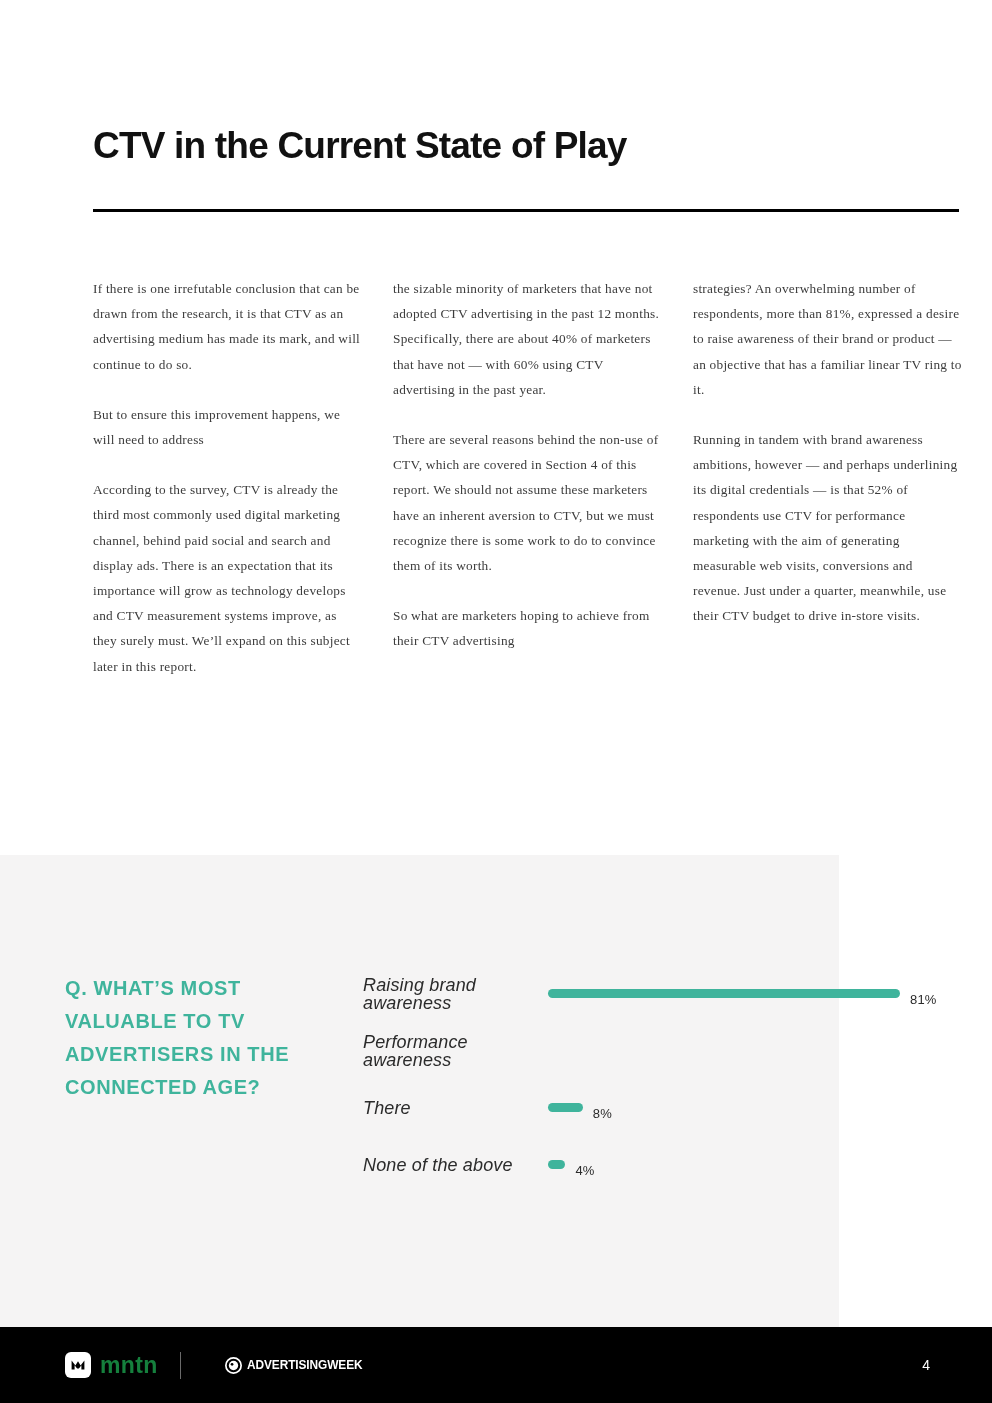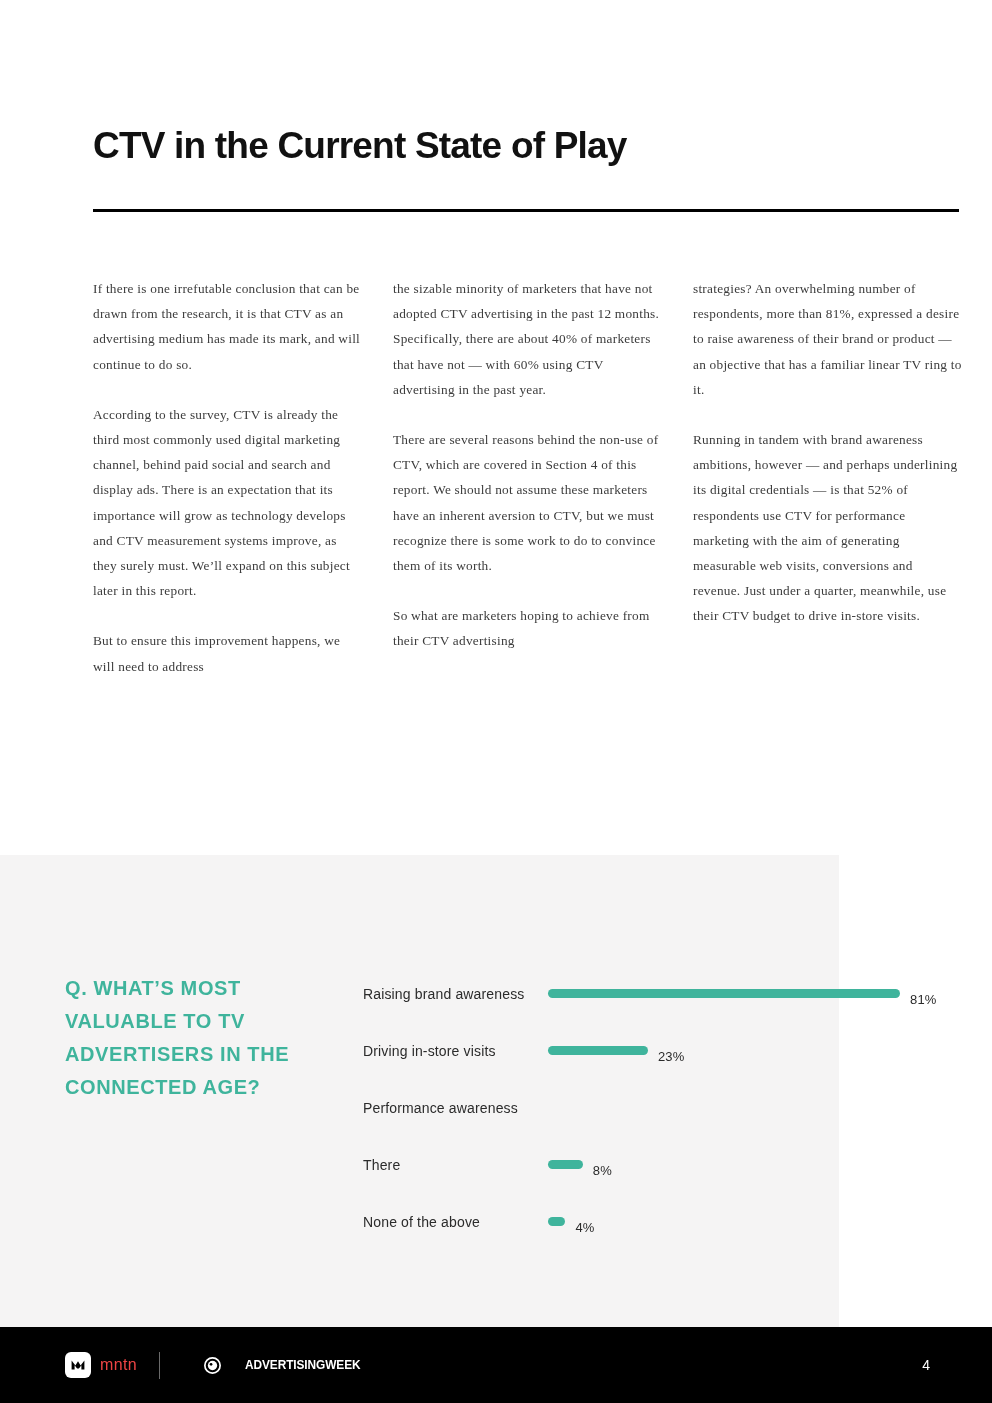--- a/index.html
+++ b/index.html
@@ -111,24 +111,25 @@
     position: relative;
     height: 57px;
     display: flex;
     align-items: center;
   }
 
   .bar-label {
     width: 185px;
     flex: 0 0 185px;
     font-family: "Liberation Sans", sans-serif;
-    font-size: 14px;
+    font-size: 18px;
     color: #2b2b2b;
     letter-spacing: 0.15px;
     line-height: 18px;
+    font-style: italic;
   }
 
   .bar-track {
     position: relative;
     flex: 1 1 auto;
     height: 20px;
     display: flex;
     align-items: center;
   }
 
@@ -180,38 +181,38 @@
     height: 26px;
     background: #ffffff;
     border-radius: 6px;
     display: flex;
     align-items: center;
     justify-content: center;
   }
 
   .mntn-word {
     font-family: "Liberation Sans", sans-serif;
-    font-size: 16px;
-    font-weight: normal;
-    color: #ef4444;
+    font-size: 23px;
+    font-weight: bold;
+    color: #15803d;
     letter-spacing: 0.4px;
     line-height: 1;
   }
 
   .footer-divider {
     width: 1px;
     height: 27px;
     background: #6a6a6a;
     margin: 0 22px;
   }
 
   .aw-logo {
     display: flex;
     align-items: center;
-    gap: 24px;
+    gap: 5px;
     padding-left: 22px;
   }
 
   .aw-mark {
     width: 17px;
     height: 17px;
     display: block;
   }
 
   .aw-word {
@@ -245,22 +246,22 @@
   <section class="article">
 
     <h1 class="page-title">CTV in the Current State of Play</h1>
 
     <div class="title-rule"></div>
 
     <div class="columns">
 
       <div class="col">
         <p>If there is one irrefutable conclusion that can be drawn from the research, it is that CTV as an advertising medium has made its mark, and will continue to do so.</p>
+        <p>But to ensure this improvement happens, we will need to address</p>
         <p>According to the survey, CTV is already the third most commonly used digital marketing channel, behind paid social and search and display ads. There is an expectation that its importance will grow as technology develops and CTV measurement systems improve, as they surely must. We’ll expand on this subject later in this report.</p>
-        <p>But to ensure this improvement happens, we will need to address</p>
       </div>
 
       <div class="col">
         <p>the sizable minority of marketers that have not adopted CTV advertising in the past 12 months. Specifically, there are about 40% of marketers that have not — with 60% using CTV advertising in the past year.</p>
         <p>There are several reasons behind the non-use of CTV, which are covered in Section 4 of this report. We should not assume these marketers have an inherent aversion to CTV, but we must recognize there is some work to do to convince them of its worth.</p>
         <p>So what are marketers hoping to achieve from their CTV advertising</p>
       </div>
 
       <div class="col">
         <p>strategies? An overwhelming number of respondents, more than 81%, expressed a desire to raise awareness of their brand or product — an objective that has a familiar linear TV ring to it.</p>
@@ -277,27 +278,20 @@
     <div class="chart-body">
 
       <div class="bar-row">
         <div class="bar-label">Raising brand awareness</div>
         <div class="bar-track">
           <div class="bar-fill" style="width: 352px; background: rgb(63, 180, 156);"></div>
           <div class="bar-value">81%</div>
         </div>
       </div>
 
-      <div class="bar-row">
-        <div class="bar-label">Driving in-store visits</div>
-        <div class="bar-track">
-          <div class="bar-fill" style="width: 99.9506px; background: rgb(63, 180, 156);"></div>
-          <div class="bar-value">23%</div>
-        </div>
-      </div>
 
       <div class="bar-row">
         <div class="bar-label">Performance awareness</div>
       </div>
 
       <div class="bar-row">
         <div class="bar-label">There</div>
         <div class="bar-track">
           <div class="bar-fill" style="width: 34.7654px; background: rgb(63, 180, 156);"></div>
           <div class="bar-value">8%</div>

